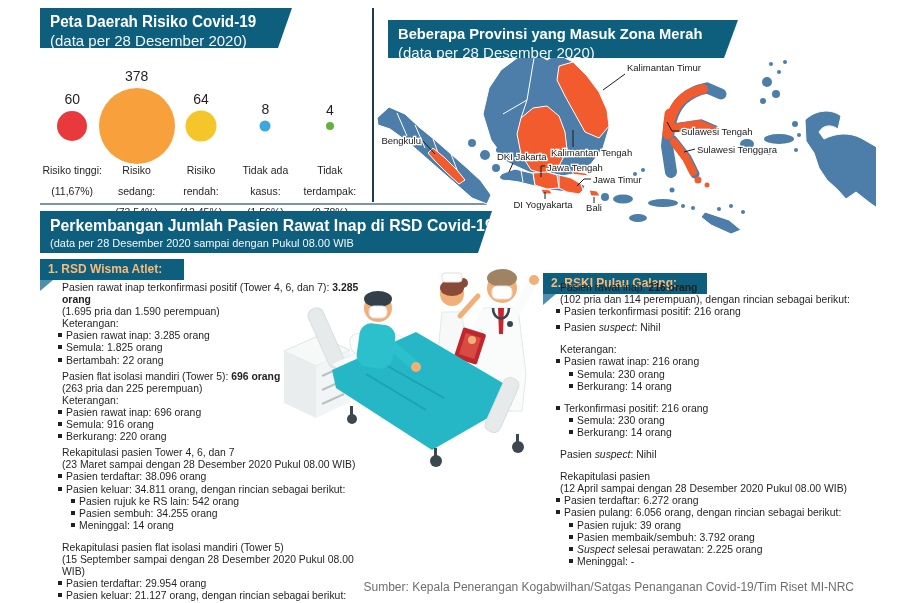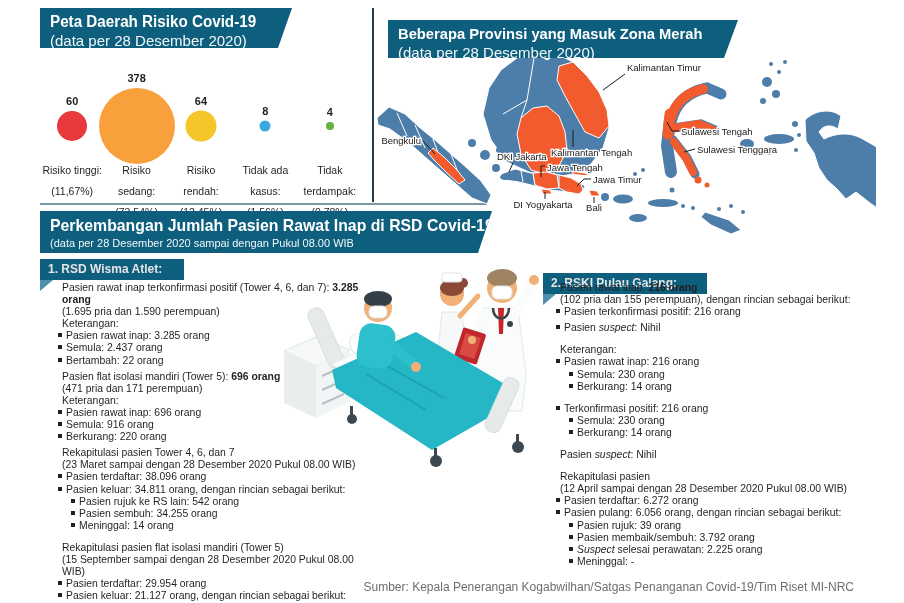--- a/index.html
+++ b/index.html
@@ -15,27 +15,27 @@
   #b3{left:40px;top:211px;width:452px;height:42px;} #b3 .t{font-size:17px;transform:scaleX(.93);}
   #b3 .s{font-size:11px;}
   
   .vdiv{position:absolute;left:372px;top:8px;width:2px;height:194px;background:#223A4C;}
   .hdiv{position:absolute;left:40px;top:203px;width:447px;height:2px;background:#7C95A3;}
   
   .bubble-row{position:absolute;left:40px;top:58px;width:322px;height:100px;
               display:grid;grid-template-columns:repeat(5,1fr);}
   .bcell{position:relative;}
   .bcirc{position:absolute;left:50%;top:68px;transform:translate(-50%,-50%);border-radius:50%;}
-  .bnum{position:absolute;left:0;right:0;text-align:center;font-weight:bold;font-size:11px;}
+  .bnum{position:absolute;left:0;right:0;text-align:center;font-weight:normal;font-size:14px;}
   .bubble-labels{position:absolute;left:40px;top:160px;width:322px;display:grid;
                  grid-template-columns:repeat(5,1fr);text-align:center;font-size:10.5px;line-height:21px;}
   
   .map{position:absolute;left:375px;top:22px;width:529px;height:228px;}
   
-  .sec-head{position:absolute;background:#0E5F7E;color:#e5e5e5;font-weight:bold;font-size:12px;
+  .sec-head{position:absolute;background:#0E5F7E;color:#fdba74;font-weight:bold;font-size:12px;
             line-height:21px;height:21px;padding:0 8px;white-space:nowrap;}
   #sh1{left:40px;top:259px;width:128px;}
   #sh2{left:543px;top:273px;width:148px;}
   .fold{position:absolute;left:0;top:100%;width:0;height:0;
         border-top:11px solid #4E8FAD;border-right:13px solid transparent;}
   
   .col{position:absolute;font-size:10.4px;line-height:12.1px;}
   #col1{left:58px;top:282px;width:302px;}
   #col2{left:556px;top:282px;width:336px;}
   .ind0{margin-left:4px;} .ind2{margin-left:13px;}
@@ -201,24 +201,24 @@
 
   <div class="sec-head" id="sh1">
     <span>1. RSD Wisma Atlet:</span>
     <span class="fold"></span>
   </div>
   <div class="col" id="col1">
       <div class="line ind0"><span>Pasien rawat inap terkonfirmasi positif (Tower 4, 6, dan 7): <b>3.285 orang</b></span></div>
       <div class="line ind0"><span>(1.695 pria dan 1.590 perempuan)</span></div>
       <div class="line ind0"><span>Keterangan:</span></div>
       <div class="line ind1"><span class="sq"></span><span>Pasien rawat inap: 3.285 orang</span></div>
-      <div class="line ind1"><span class="sq"></span><span>Semula: 2.437 orang</span></div>
+      <div class="line ind1"><span class="sq"></span><span>Semula: 1.825 orang</span></div>
       <div class="line ind1"><span class="sq"></span><span>Bertambah: 22 orang</span></div>
       <div class="line ind0 gap1"><span>Pasien flat isolasi mandiri (Tower 5): <b>696 orang</b></span></div>
-      <div class="line ind0"><span>(471 pria dan 171 perempuan)</span></div>
+      <div class="line ind0"><span>(263 pria dan 225 perempuan)</span></div>
       <div class="line ind0"><span>Keterangan:</span></div>
       <div class="line ind1"><span class="sq"></span><span>Pasien rawat inap: 696 orang</span></div>
       <div class="line ind1"><span class="sq"></span><span>Semula: 916 orang</span></div>
       <div class="line ind1"><span class="sq"></span><span>Berkurang: 220 orang</span></div>
       <div class="line ind0 gap1"><span>Rekapitulasi pasien Tower 4, 6, dan 7</span></div>
       <div class="line ind0"><span>(23 Maret sampai dengan 28 Desember 2020 Pukul 08.00 WIB)</span></div>
       <div class="line ind1"><span class="sq"></span><span>Pasien terdaftar: 38.096 orang</span></div>
       <div class="line ind1"><span class="sq"></span><span>Pasien keluar: 34.811 orang, dengan rincian sebagai berikut:</span></div>
       <div class="line ind2"><span class="sq"></span><span>Pasien rujuk ke RS lain: 542 orang</span></div>
       <div class="line ind2"><span class="sq"></span><span>Pasien sembuh: 34.255 orang</span></div>
@@ -229,21 +229,21 @@
       <div class="line ind1"><span class="sq"></span><span>Pasien keluar: 21.127 orang, dengan rincian sebagai berikut:</span></div>
       <div class="line ind2"><span>Pasien sembuh: 21.125 orang</span></div>
     </div>
 
   <div class="sec-head" id="sh2">
     <span>2. RSKI Pulau Galang:</span>
     <span class="fold"></span>
   </div>
   <div class="col" id="col2">
       <div class="line ind0"><span>Pasien rawat inap: <b>216 orang</b></span></div>
-      <div class="line ind0"><span>(102 pria dan 155 perempuan), dengan rincian sebagai berikut:</span></div>
+      <div class="line ind0"><span>(102 pria dan 114 perempuan), dengan rincian sebagai berikut:</span></div>
       <div class="line ind1"><span class="sq"></span><span>Pasien terkonfirmasi positif: 216 orang</span></div>
       <div class="line ind1 gap1"><span class="sq"></span><span>Pasien <i>suspect</i>: Nihil</span></div>
       <div class="line ind0 gap2"><span>Keterangan:</span></div>
       <div class="line ind1"><span class="sq"></span><span>Pasien rawat inap: 216 orang</span></div>
       <div class="line ind2"><span class="sq"></span><span>Semula: 230 orang</span></div>
       <div class="line ind2"><span class="sq"></span><span>Berkurang: 14 orang</span></div>
       <div class="line ind1 gap2"><span class="sq"></span><span>Terkonfirmasi positif: 216 orang</span></div>
       <div class="line ind2"><span class="sq"></span><span>Semula: 230 orang</span></div>
       <div class="line ind2"><span class="sq"></span><span>Berkurang: 14 orang</span></div>
       <div class="line ind0 gap2"><span>Pasien <i>suspect</i>: Nihil</span></div>

